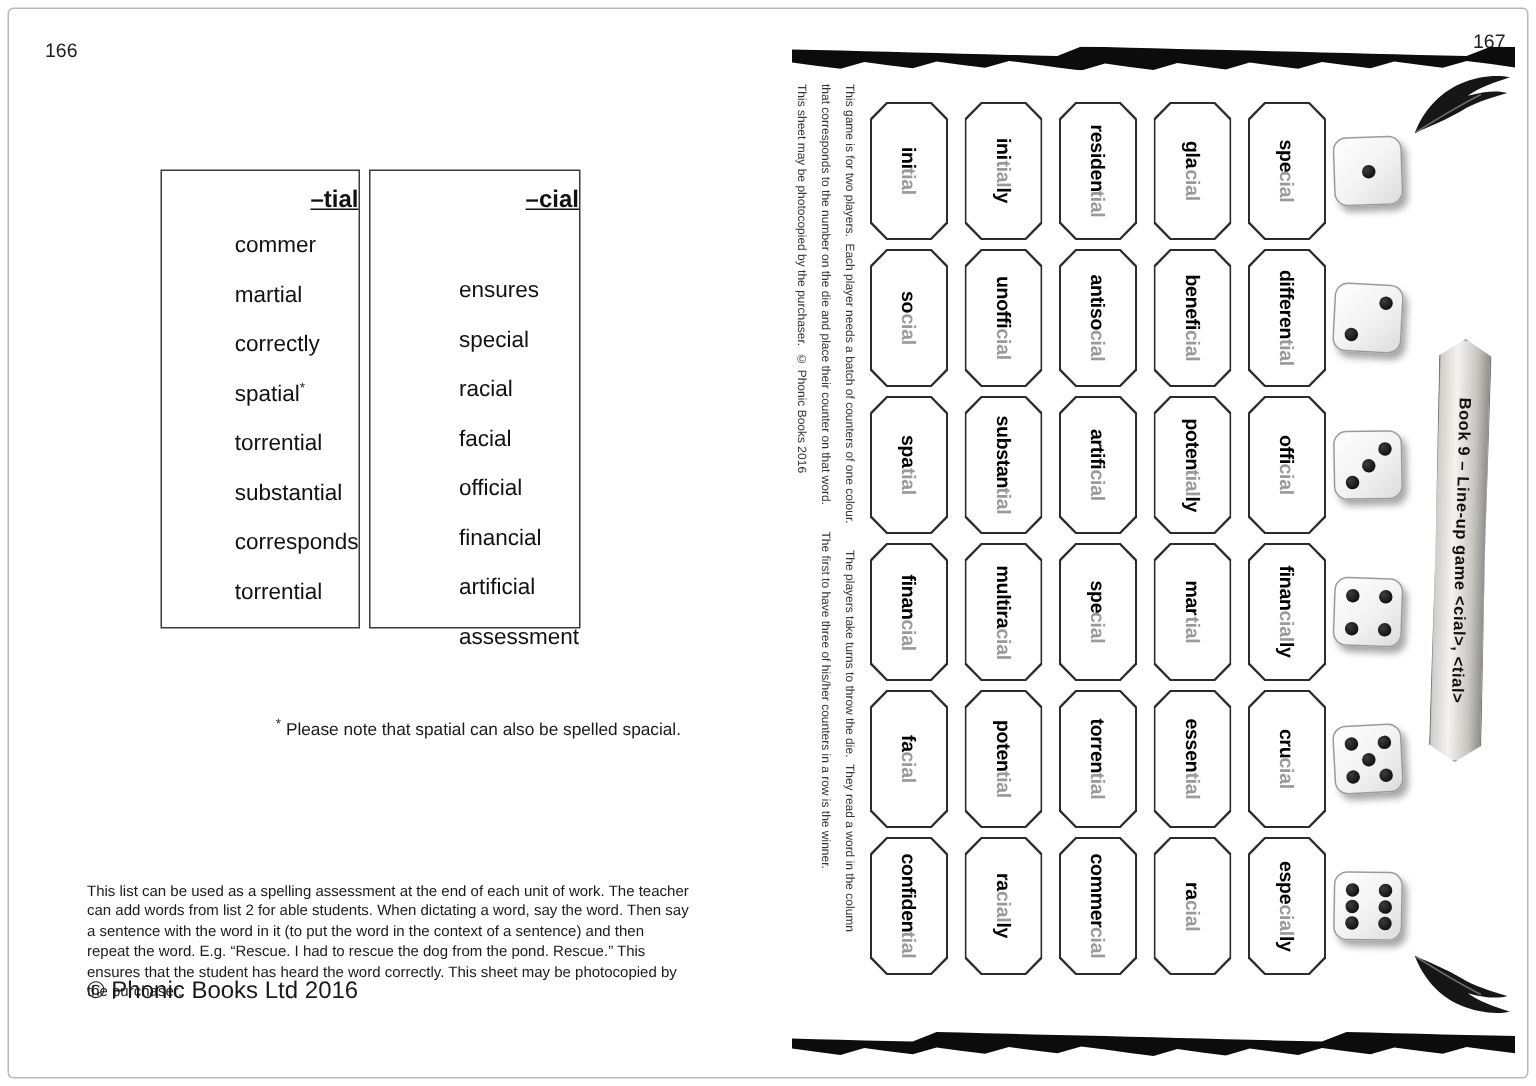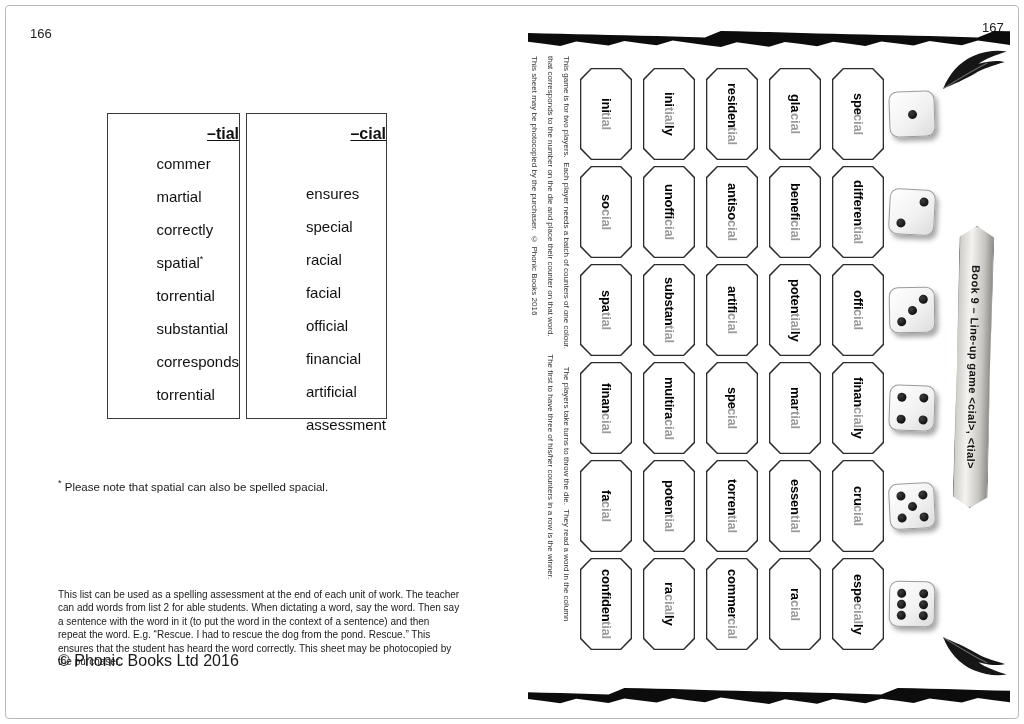--- a/index.html
+++ b/index.html
@@ -15,21 +15,21 @@
   .pagenum.right{left:982px;top:20px;}
   .ltitle{position:absolute;left:58px;top:60px;width:396px;text-align:center;
     font-weight:bold;font-size:15px;letter-spacing:.3px;}
   .word-box{position:absolute;top:113px;height:306px;border:1px solid #3a3a3a;
     box-sizing:border-box;display:flex;flex-direction:column;align-items:flex-end;padding-top:7px;background:#fff;}
   #box1{left:107px;width:133px;}
   #box2{left:246px;width:141px;gap:30px;}
   .word-box .hdr{font-weight:bold;font-size:16px;text-decoration:underline;line-height:26px;}
   .word-box .w{font-size:15px;line-height:33px;white-space:nowrap;}
   .word-box sup,.footnote sup{font-size:9px;vertical-align:super;line-height:0;}
-  .footnote{position:absolute;left:58px;top:481px;width:396px;text-align:left;font-size:11.5px;color:#1a1a1a;}
+  .footnote{position:absolute;left:58px;top:481px;width:396px;text-align:right;font-size:11.5px;color:#1a1a1a;}
   .lpara{position:absolute;left:58px;top:588px;width:402px;font-size:10px;line-height:1.34;color:#1a1a1a;}
   .lcopy{position:absolute;left:58px;top:652px;font-size:16px;color:#1a1a1a;}
 
   
   .deco{position:absolute;left:528px;width:482px;height:16px;background:#0c0c0c;}
   #deco-top{top:31px;}
   #deco-bottom{top:688px;}
   .instr{position:absolute;left:521px;top:56px;height:626px;width:54px;
     writing-mode:vertical-rl;font-size:8px;line-height:15px;color:#333;}
   .instr p{margin:0 1px;white-space:pre-wrap;}

